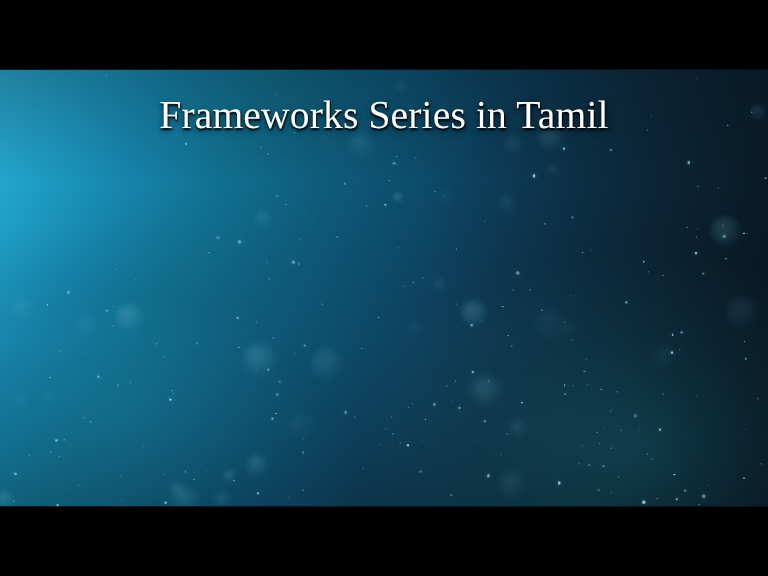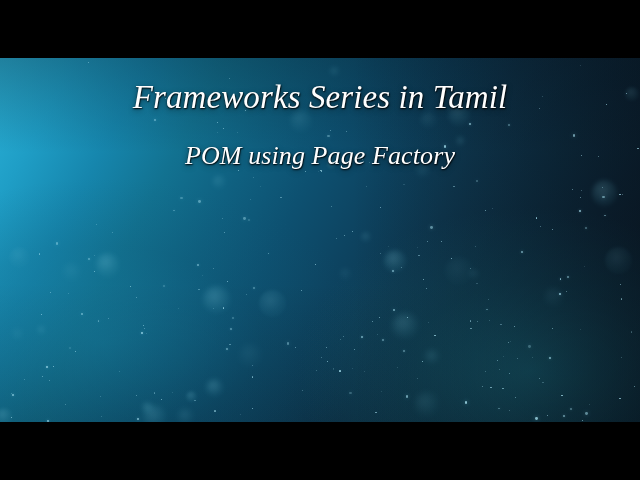--- a/index.html
+++ b/index.html
@@ -14,21 +14,20 @@
     overflow: hidden;
     font-family: "Liberation Serif", "DejaVu Serif", serif;
   }
 
   #video-frame {
     position: relative;
     width: 640px;
     height: 480px;
     background: #0c4a6e;
     overflow: hidden;
-    font-style: italic;
   }
 
   
   .letterbox {
     position: absolute;
     left: 0;
     width: 640px;
     background: #000000;
     z-index: 40;
   }
@@ -444,21 +443,20 @@
         <div class="pt" style="left: 426.3px; top: 229.6px; width: 1.2px; height: 1.2px; opacity: 0.57; background: rgb(174, 232, 247);"></div>
         <div class="pt" style="left: 484.7px; top: 312.8px; width: 1.2px; height: 1.2px; opacity: 0.38; background: rgb(174, 232, 247);"></div>
         <div class="pt" style="left: 405.6px; top: 336.8px; width: 2.8px; height: 2.8px; opacity: 0.6; background: rgb(174, 232, 247); box-shadow: rgba(150, 225, 245, 0.55) 0px 0px 4.5px;"></div>
       </div>
 
     <div id="text-block">
 
       <div class="tline title-line" id="title-line-1">Frameworks Series in Tamil</div>
 
 
-      <div class="tline sub-line" id="subtitle-line-1">POM using Page Factory</div>
 
 
 
 
     </div>
   </div>
 
   <div class="letterbox" id="letterbox-top"></div>
   <div class="letterbox" id="letterbox-bottom"></div>
 

